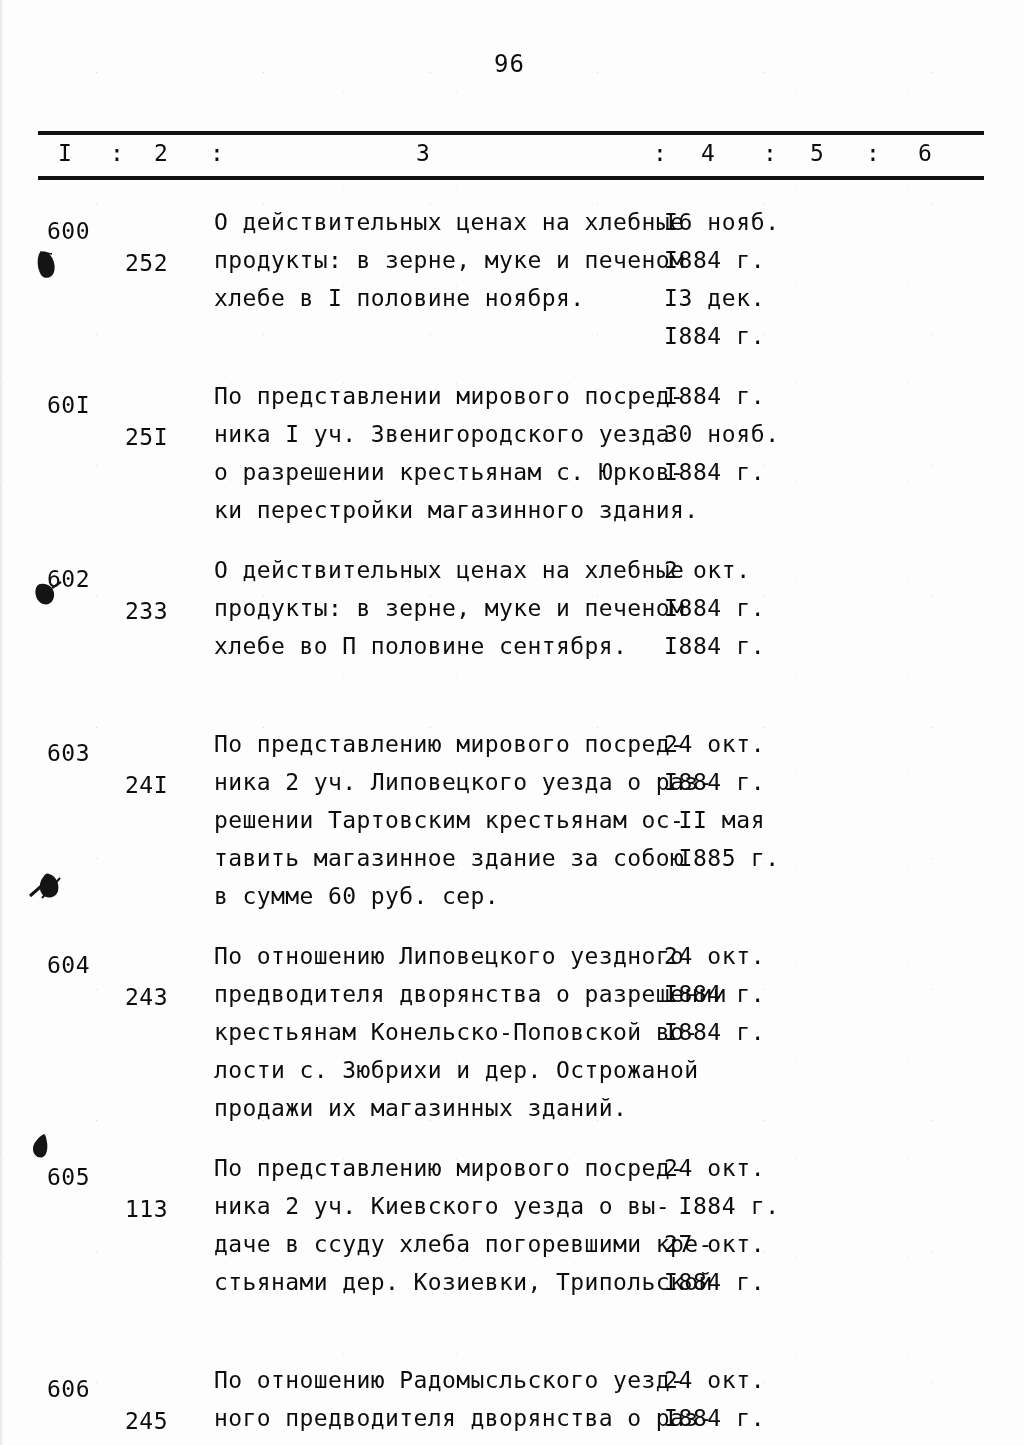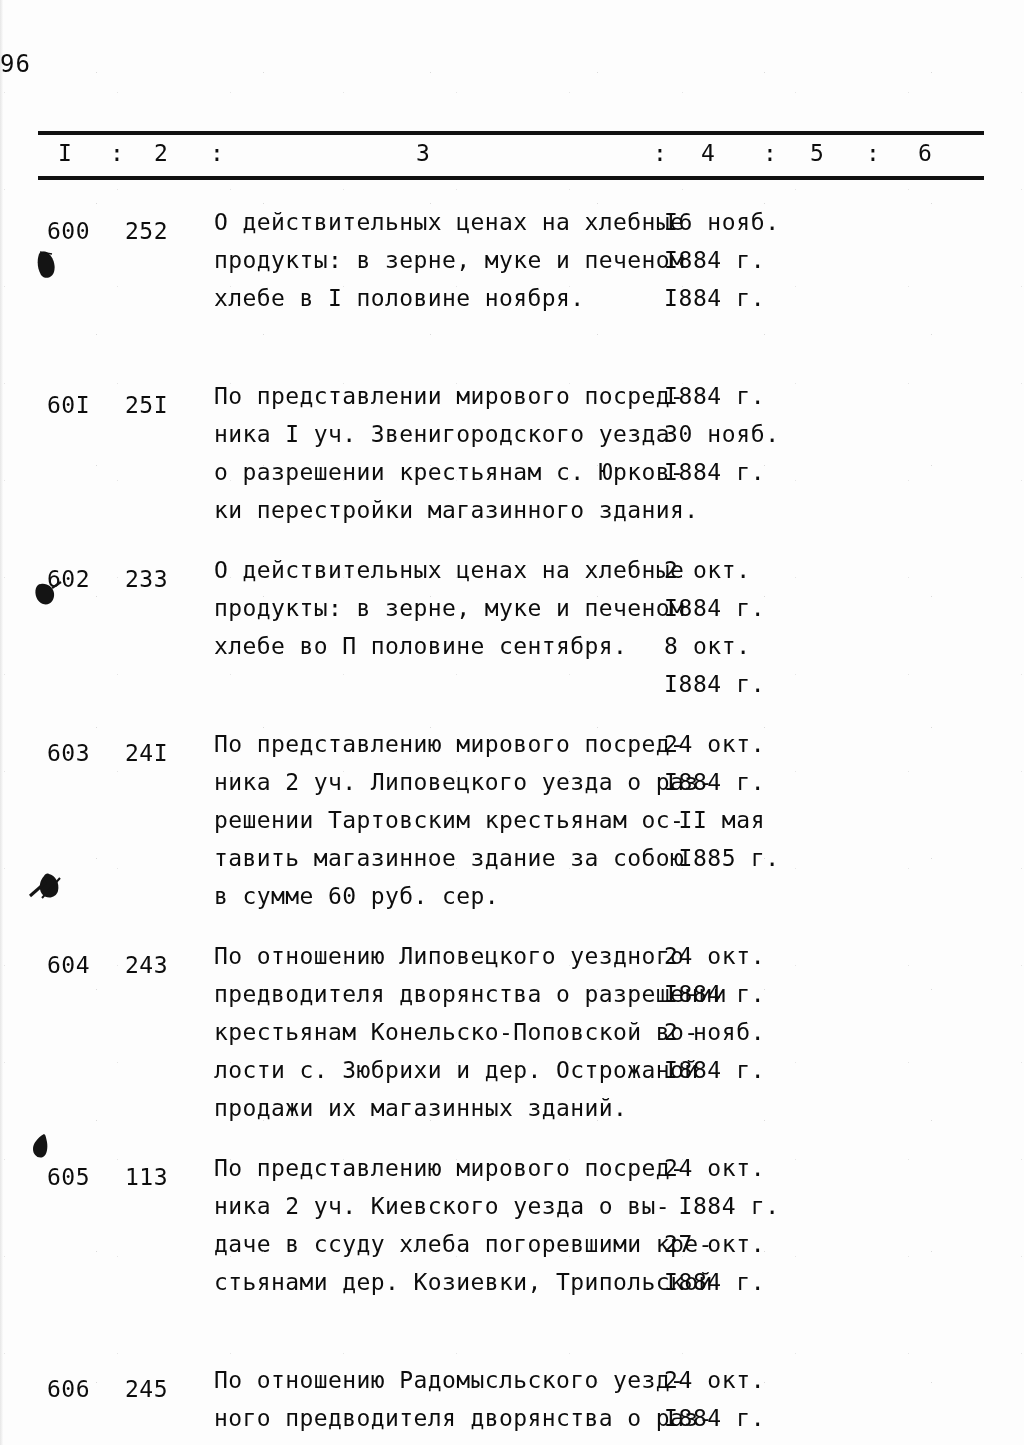--- a/index.html
+++ b/index.html
@@ -36,20 +36,21 @@
     width: 3px;
     background: linear-gradient(to right, #e6e6e6, #fbfbfb);
   }
 
   
   .page-number {
     position: absolute;
     top: 50px;
     left: 0;
     width: 1019px;
+    text-align: center;
     font-size: 24px;
     letter-spacing: 1px;
   }
 
   
   .rule {
     position: absolute;
     left: 38px;
     width: 946px;
     background: #111;
@@ -88,21 +89,21 @@
     left: 0;
     width: 1024px;
   }
   .num-a, .num-b {
     position: absolute;
     top: 15px;
     font-size: 23px;
     letter-spacing: 0.5px;
   }
   .num-a { left: 47px; }
-  .num-b { left: 125px; }
+  .num-b { left: 125px; margin-top: 32px; }
 
   .body-col {
     position: absolute;
     left: 214px;
     top: 0;
     width: 440px;
   }
   .date-col {
     position: absolute;
     left: 664px;
@@ -155,20 +156,21 @@
         <div class="num-a">600</div>
         <div class="num-b">252</div>
         <div class="body-col">
           <div class="tline">О действительных ценах на хлебные</div>
           <div class="tline">продукты: в зерне, муке и печеном</div>
           <div class="tline">хлебе в I половине ноября.</div>
         </div>
         <div class="date-col">
           <div class="tline">I6 нояб.</div>
           <div class="tline">I884 г.</div>
+          <div class="tline">I3 дек.</div>
           <div class="tline">I884 г.</div>
         </div>
       </div>
       <div class="entry" style="top: 377px;">
         <div class="num-a">60I</div>
         <div class="num-b">25I</div>
         <div class="body-col">
           <div class="tline">По представлении мирового посред-</div>
           <div class="tline">ника I уч. Звенигородского уезда</div>
           <div class="tline">о разрешении крестьянам с. Юрков-</div>
@@ -184,21 +186,20 @@
         <div class="num-a">602</div>
         <div class="num-b">233</div>
         <div class="body-col">
           <div class="tline">О действительных ценах на хлебные</div>
           <div class="tline">продукты: в зерне, муке и печеном</div>
           <div class="tline">хлебе во П половине сентября.</div>
         </div>
         <div class="date-col">
           <div class="tline">2 окт.</div>
           <div class="tline">I884 г.</div>
-          <div class="tline">8 окт.</div>
           <div class="tline">I884 г.</div>
         </div>
       </div>
       <div class="entry" style="top: 725px;">
         <div class="num-a">603</div>
         <div class="num-b">24I</div>
         <div class="body-col">
           <div class="tline">По представлению мирового посред-</div>
           <div class="tline">ника 2 уч. Липовецкого уезда о раз-</div>
           <div class="tline">решении Тартовским крестьянам ос-</div>
@@ -218,21 +219,20 @@
         <div class="body-col">
           <div class="tline">По отношению Липовецкого уездного</div>
           <div class="tline">предводителя дворянства о разрешении</div>
           <div class="tline">крестьянам Конельско-Поповской во-</div>
           <div class="tline">лости с. Зюбрихи и дер. Острожаной</div>
           <div class="tline">продажи их магазинных зданий.</div>
         </div>
         <div class="date-col">
           <div class="tline">24 окт.</div>
           <div class="tline">I884 г.</div>
-          <div class="tline">2 нояб.</div>
           <div class="tline">I884 г.</div>
         </div>
       </div>
       <div class="entry" style="top: 1149px;">
         <div class="num-a">605</div>
         <div class="num-b">113</div>
         <div class="body-col">
           <div class="tline">По представлению мирового посред-</div>
           <div class="tline">ника 2 уч. Киевского уезда о вы-</div>
           <div class="tline">даче в ссуду хлеба погоревшими кре-</div>

